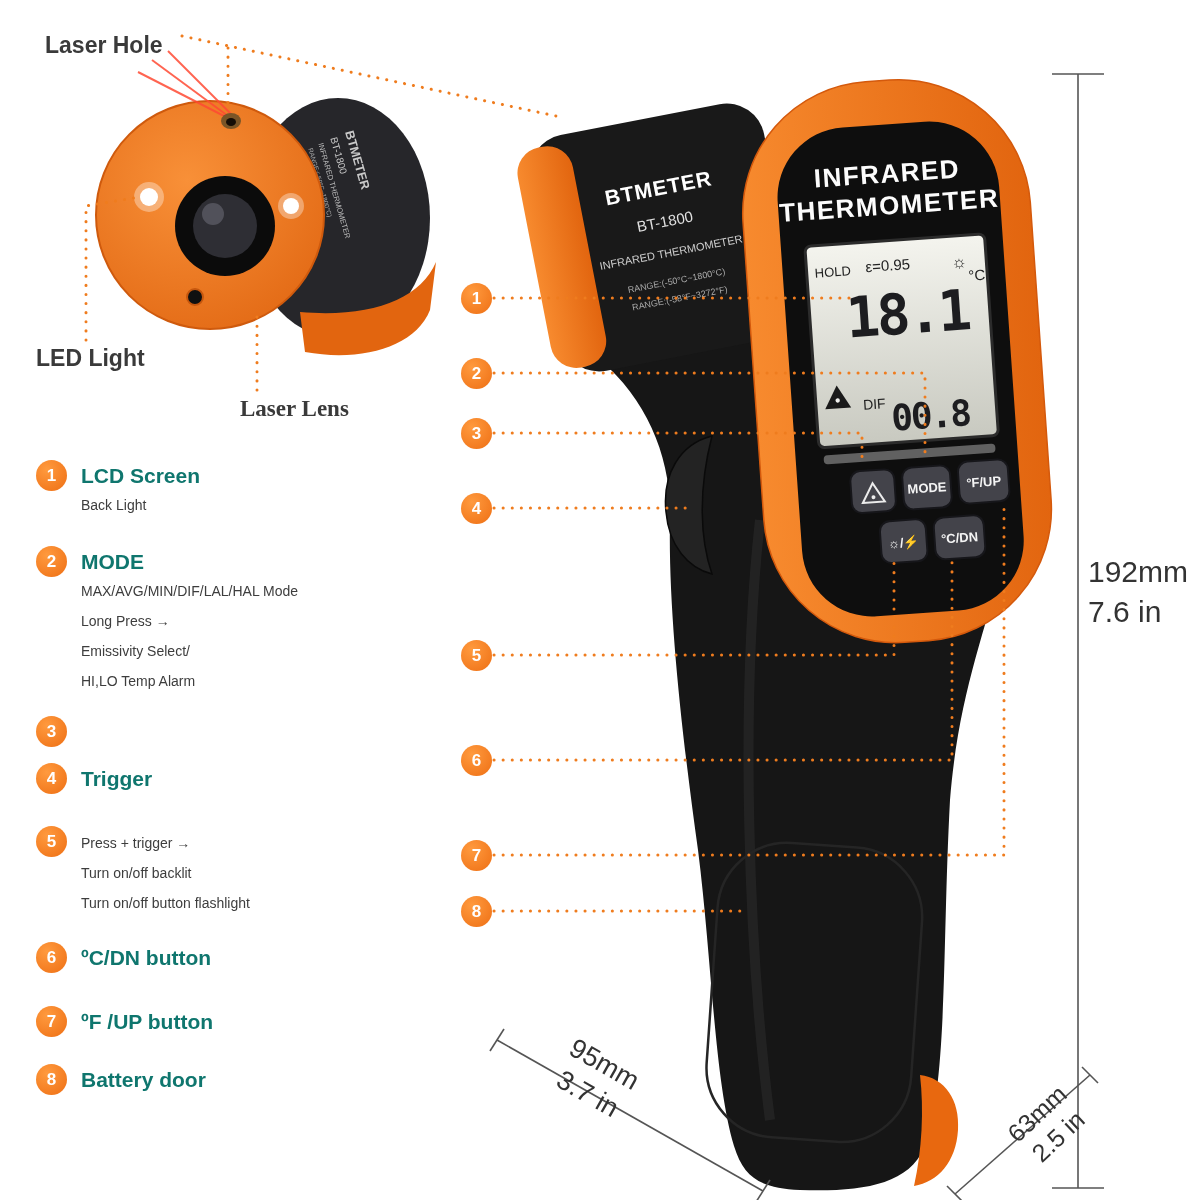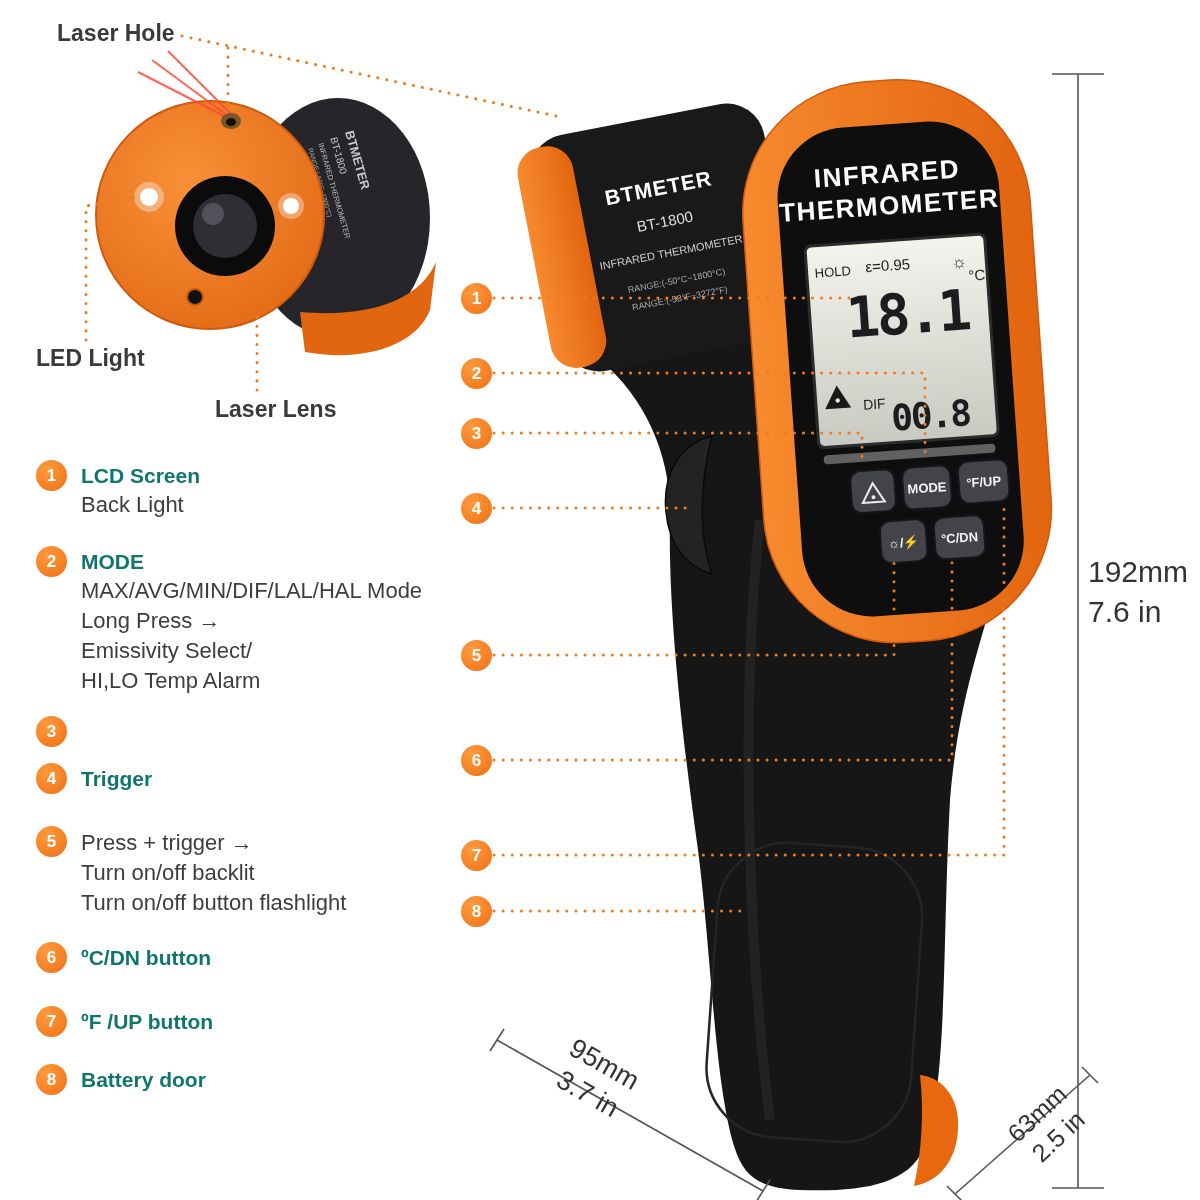--- a/index.html
+++ b/index.html
@@ -13,21 +13,21 @@
             background:radial-gradient(circle at 35% 30%, #ff9a3e, #ee6f14);
             color:#fff; font-size:17px; font-weight:bold;
             display:flex; align-items:center; justify-content:center; }
   .features { position:absolute; left:36px; top:462px; width:446px; }
   .feature { display:flex; gap:14px; align-items:flex-start; }
   .badge { width:31px; height:31px; border-radius:50%; flex:0 0 31px;
            background:radial-gradient(circle at 35% 30%, #ff9a3e, #ee6f14);
            color:#fff; font-size:17px; font-weight:bold;
            display:flex; align-items:center; justify-content:center; margin-top:-2px; }
   .ftitle { font-size:21px; font-weight:bold; color:#0f766e; line-height:28px; }
-  .fline  { font-size:22px; color:#3d3d3d; line-height:30px; }
+  .fline  { font-size:14px; color:#3d3d3d; line-height:30px; }
 </style>
 </head>
 <body>
 
 <div class="canvas">
 
   <svg class="art" viewBox="0 0 1200 1200">
     <defs>
       <linearGradient id="og" x1="0" y1="0" x2="1" y2="0">
         <stop offset="0" stop-color="#f78a2e"></stop>
@@ -160,23 +160,23 @@
     <g transform="translate(600,1072) rotate(29.5)">
       <text x="0" y="0" font-size="27" fill="#333333" text-anchor="middle">95mm</text>
       <text x="0" y="34" font-size="27" fill="#333333" text-anchor="middle">3.7 in</text>
     </g>
     <g transform="translate(1043,1120) rotate(-43)">
       <text x="0" y="0" font-size="25" fill="#333333" text-anchor="middle">63mm</text>
       <text x="0" y="31" font-size="25" fill="#333333" text-anchor="middle">2.5 in</text>
     </g>
   </svg>
 
-  <div class="callout" style="left:45px; top:20px;margin-left:12px;">Laser Hole</div>
+  <div class="callout" style="left:45px; top:32px;">Laser Hole</div>
   <div class="callout" style="left:36px; top:345px;">LED Light</div>
-  <div class="callout" style="left:215px; top:396px;">Laser Lens</div>
+  <div class="callout" style="left:240px; top:396px;font-family:Liberation Serif, serif;">Laser Lens</div>
 
   <div class="marker" style="left:461px; top:283px;">1</div>
   <div class="marker" style="left:461px; top:358px;">2</div>
   <div class="marker" style="left:461px; top:418px;">3</div>
   <div class="marker" style="left:461px; top:493px;">4</div>
   <div class="marker" style="left:461px; top:640px;">5</div>
   <div class="marker" style="left:461px; top:745px;">6</div>
   <div class="marker" style="left:461px; top:840px;">7</div>
   <div class="marker" style="left:461px; top:896px;">8</div>
 

